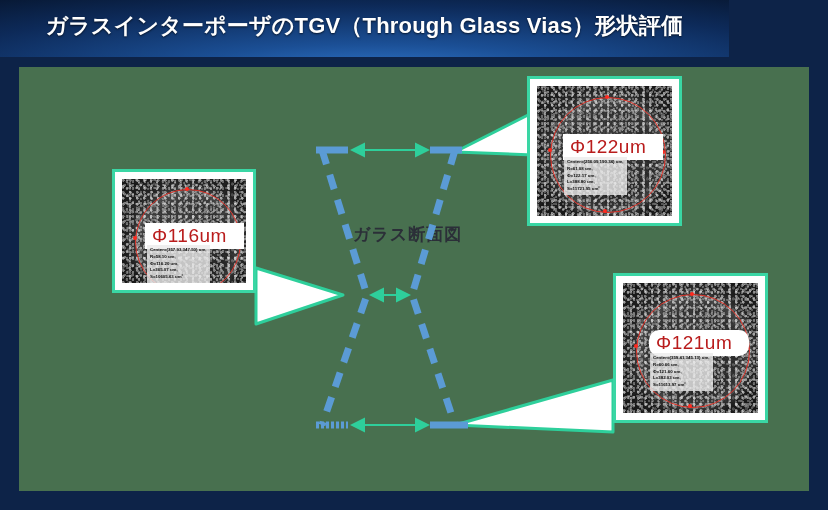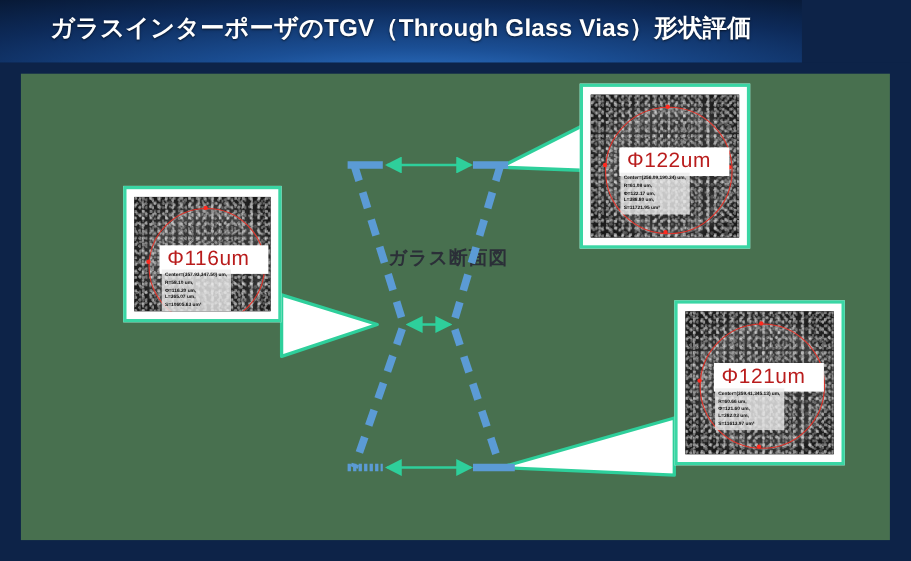--- a/index.html
+++ b/index.html
@@ -267,21 +267,21 @@
 
   <div class="panel" id="panel-bottom">
     <div class="panel-img">
       <div class="grain"></div>
       <div class="halo" style="left:14px; top:12px; width:112px; height:112px;"></div>
       <div class="ring" style="left:13px; top:11px; width:112px; height:112px;"></div>
       <div class="ring-dot" style="left:67px; top:9px;"></div>
       <div class="ring-dot" style="left:122px; top:63px;"></div>
       <div class="ring-dot" style="left:65px; top:121px;"></div>
       <div class="ring-dot" style="left:11px; top:61px;"></div>
-      <div class="dia-box" style="left:26px; top:47px;">Φ121um</div>
+      <div class="dia-box" style="left:26px; top:47px;border-radius:10px;">Φ121um</div>
       <div class="meta-box" style="left:27px; top:70px;">
         <div>Center=(359.41,345.13) um,</div>
         <div>R=60.66 um,</div>
         <div>Φ=121.60 um,</div>
         <div>L=382.03 um,</div>
         <div>S=11613.97 um²</div>
       </div>
     </div>
   </div>
 

